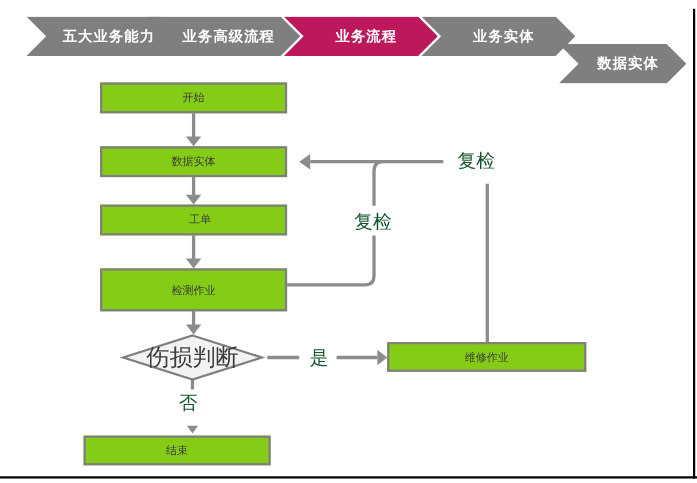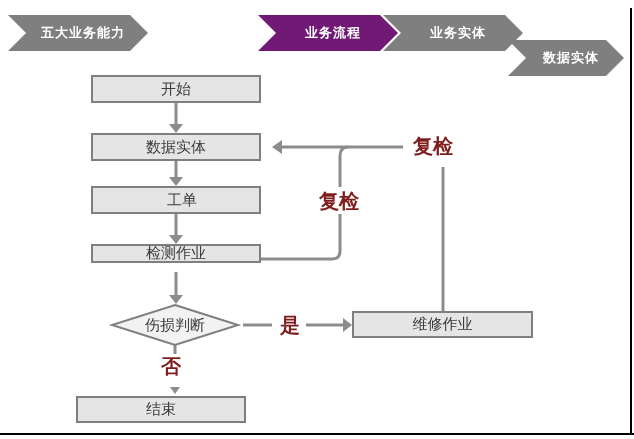--- a/index.html
+++ b/index.html
@@ -13,54 +13,57 @@
   
   .nav{position:absolute;left:0;top:0;width:634px;height:56px;}
   .chevron{
     position:absolute;top:15px;height:36px;
     background:#7F7F7F;color:#ffffff;
     display:flex;align-items:center;justify-content:center;
     font-size:13px;font-weight:bold;letter-spacing:1px;
     clip-path:polygon(0 0, calc(100% - 18px) 0, 100% 50%, calc(100% - 18px) 100%, 0 100%, 18px 50%);
     cursor:pointer;
   }
-  .chevron.active{background:#701a75;}
+  .chevron.active{background:#be185d;}
   .chevron span{padding-left:10px;}
   
   .node{
     position:absolute;
-    background:#e5e5e5;border:2px solid #7F7F7F;
+    background:#84cc16;border:2px solid #7F7F7F;
     display:flex;align-items:center;justify-content:center;
-    font-size:15px;color:#3B3B3B;
+    font-size:10px;color:#3B3B3B;
     box-sizing:border-box;
   }
   .diamond-label{
     position:absolute;left:112px;top:311px;width:126px;height:28px;
     display:flex;align-items:center;justify-content:center;
-    font-size:15px;color:#3B3B3B;
+    font-size:21px;color:#3B3B3B;
   }
   .flow-label{
     position:absolute;
-    font-size:20px;color:#7f1d1d;
+    font-size:17px;color:#14532d;
     background:#ffffff;
-    display:flex;align-items:center;justify-content:center;font-weight:bold;
+    display:flex;align-items:center;justify-content:center;
   }
   .connectors{position:absolute;left:0;top:0;}
   
   .frame-right{position:absolute;left:630px;top:8px;width:2px;height:427px;background:#000000;}
   .frame-bottom{position:absolute;left:0;top:433px;width:634px;height:2px;background:#000000;}
 </style>
 </head>
 <body>
 
 <div class="screen">
 
   <div class="nav">
-    <div class="chevron" style="left:8px;width:140px;">
+    <div class="chevron" style="left:24px;width:140px;">
       <span>五大业务能力</span>
+    </div>
+    <div class="chevron" style="left:133px;width:140px;">
+      <span>业务高级流程</span>
     </div>
     <div class="chevron active" style="left:258px;width:140px;">
       <span>业务流程</span>
     </div>
     <div class="chevron" style="left:383px;width:140px;align-items:center;">
       <span>业务实体</span>
     </div>
     <div class="chevron" style="left:508px;width:116px;margin-top:25px;">
       <span>数据实体</span>
     </div>
@@ -105,21 +108,21 @@
 
   <div class="node" style="left:91px;top:75px;width:170px;height:28px;">
     <span>开始</span>
   </div>
   <div class="node" style="left:91px;top:133px;width:170px;height:28px;">
     <span>数据实体</span>
   </div>
   <div class="node" style="left:91px;top:186px;width:170px;height:28px;padding-left:12px;">
     <span>工单</span>
   </div>
-  <div class="node" style="left:91px;top:244px;width:170px;height:19px;text-align:center;">
+  <div class="node" style="left:91px;top:244px;width:170px;height:39px;text-align:center;">
     <span>检测作业</span>
   </div>
   <div class="node" style="left:352px;top:311px;width:181px;height:27px;">
     <span>维修作业</span>
   </div>
   <div class="node" style="left:76px;top:396px;width:170px;height:27px;">
     <span>结束</span>
   </div>
 
   <div class="diamond-label">

